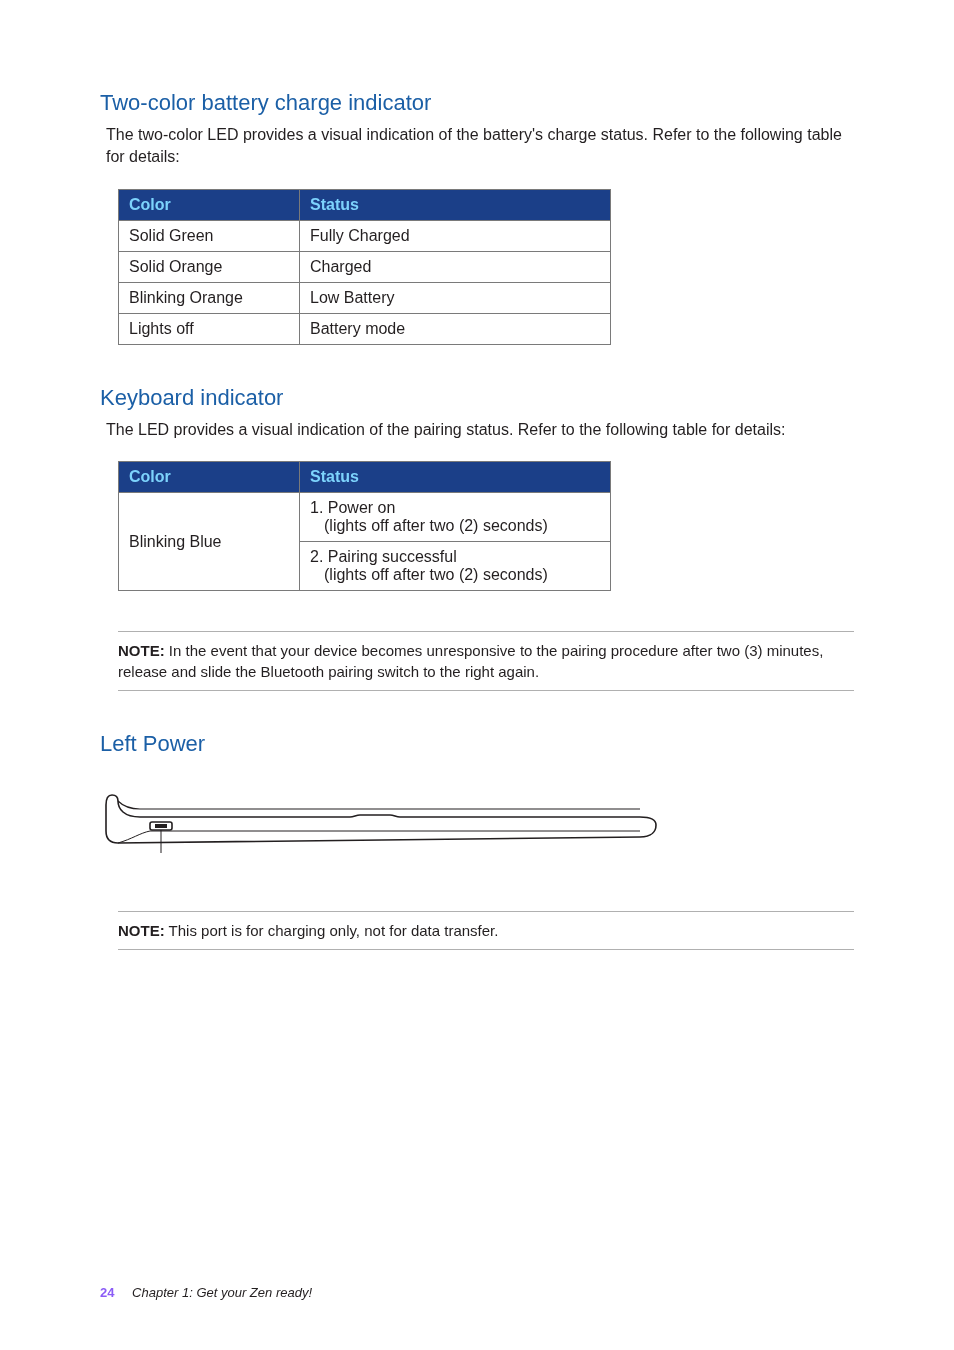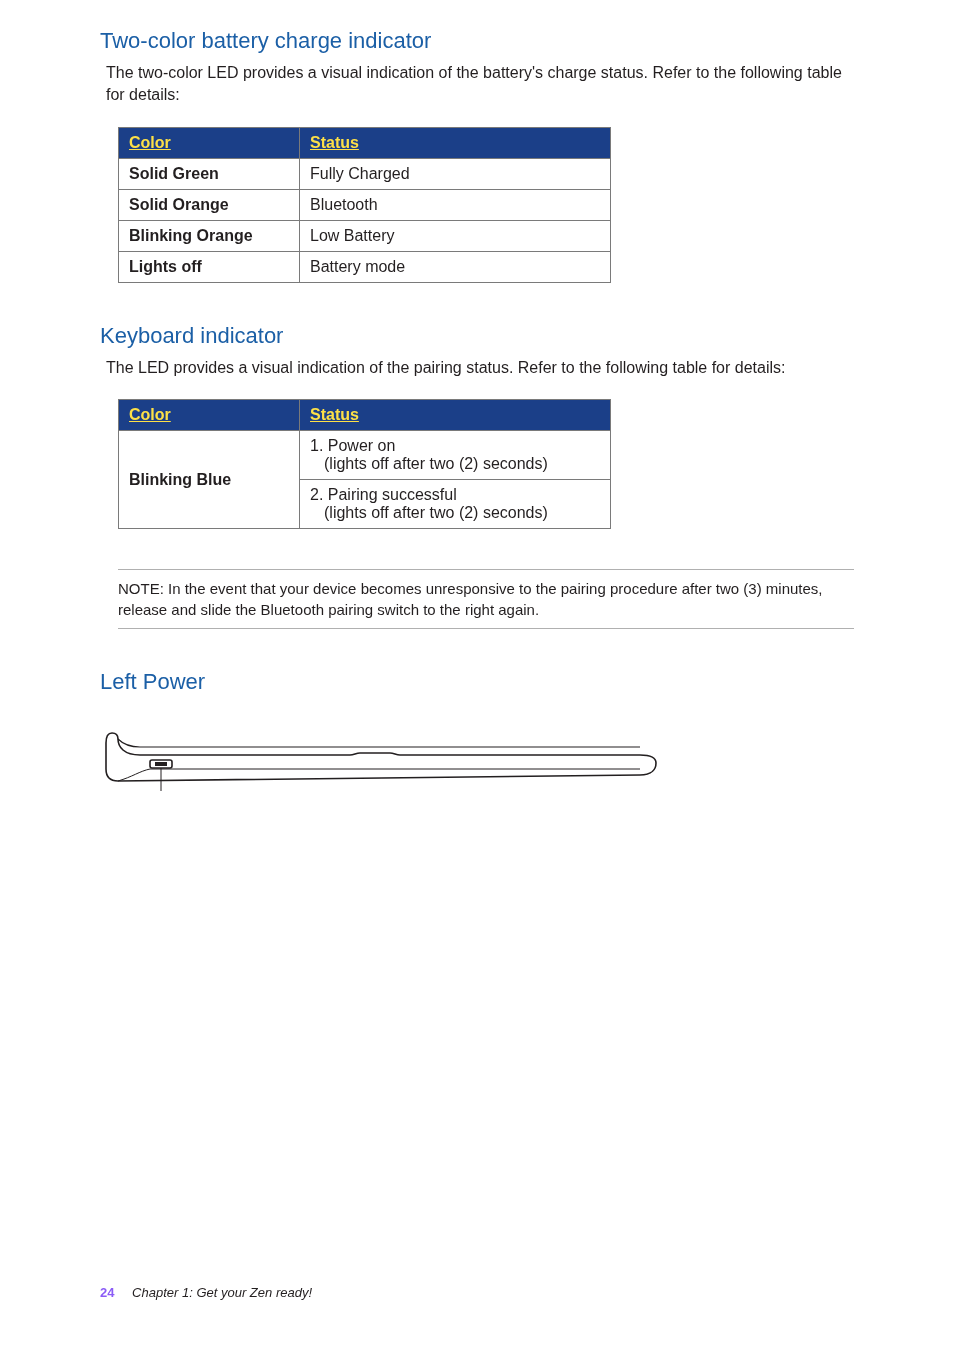--- a/index.html
+++ b/index.html
@@ -6,21 +6,21 @@
     margin: 0;
     padding: 0;
     width: 954px;
     height: 1350px;
     background: #ffffff;
     font-family: "Segoe UI", "Myriad Pro", "Helvetica Neue", Arial, sans-serif;
     color: #231f20;
     -webkit-font-smoothing: antialiased;
   }
   .page {
-    padding: 28px 100px 0 100px;
+    padding: 90px 100px 0 100px;
     box-sizing: border-box;
     width: 100%;
     height: 100%;
     position: relative;
     border-radius: 19px;
   }
   h2.section {
     color: #1b5fa6;
     font-weight: 400;
     font-size: 22px;
@@ -38,39 +38,38 @@
   }
   table.indicator th, table.indicator td {
     border: 1px solid #7a7a7a;
     padding: 6px 10px;
     font-size: 16px;
     text-align: left;
     vertical-align: middle;
   }
   table.indicator th {
     background: #1b3f88;
-    color: #fde047;
+    color: #7dd3fc;
     font-weight: 700;
-    text-decoration: underline;
   }
   table.indicator td.rowhead {
-    font-weight: 700;
+    font-weight: 400;
   }
   table.indicator .col-color { width: 160px; }
   table.indicator .col-status { width: 290px; }
   .sub-line { display: block; padding-left: 14px; }
   .note-box {
     border-top: 1px solid #b0b0b0;
     border-bottom: 1px solid #b0b0b0;
     padding: 8px 0;
     margin: 0 0 40px 18px;
     font-size: 15px;
     line-height: 1.4;
   }
-  .note-box .note-label { font-weight: 400; margin-top: 13px; }
+  .note-box .note-label { font-weight: 700; margin-top: 13px; }
   .left-view-svg {
     margin-left: 0;
     margin-top: 30px;
   }
   .usb-label {
     font-size: 13px;
     margin-top: 2px;
     margin-left: 0;
   }
   .footer {
@@ -99,21 +98,21 @@
         <tr>
       <th class="col-color">Color</th>
       <th class="col-status">Status</th>
     </tr>
     <tr>
       <td class="rowhead">Solid Green</td>
       <td>Fully Charged</td>
     </tr>
     <tr>
       <td class="rowhead">Solid Orange</td>
-      <td>Bluetooth</td>
+      <td>Charged</td>
     </tr>
     <tr>
       <td class="rowhead">Blinking Orange</td>
       <td>Low Battery</td>
     </tr>
     <tr>
       <td class="rowhead">Lights off</td>
       <td>Battery mode</td>
     </tr>
   </tbody>
@@ -175,19 +174,22 @@
       <rect x="50" y="35" width="22" height="8" rx="2" ry="2" fill="none" stroke="#231f20" stroke-width="1.6"></rect>
       <rect x="55" y="37" width="12" height="4" fill="#231f20"></rect>
 
       <line x1="61" y1="43" x2="61" y2="66" stroke="#231f20" stroke-width="1"></line>
       <line x1="36" y1="35" x2="36" y2="66" stroke="none"></line>
     </svg>
   </div>
 
   <div style="height:50px;"></div>
 
+  <div class="note-box">
+    <span class="note-label">NOTE:</span><span> This port is for charging only, not for data transfer.</span>
+  </div>
 
   <div class="footer">
     <span class="pageno">24</span>
     <span class="chapter">Chapter 1: Get your Zen ready!</span>
   </div>
 
 </div>
 
 </body></html>

